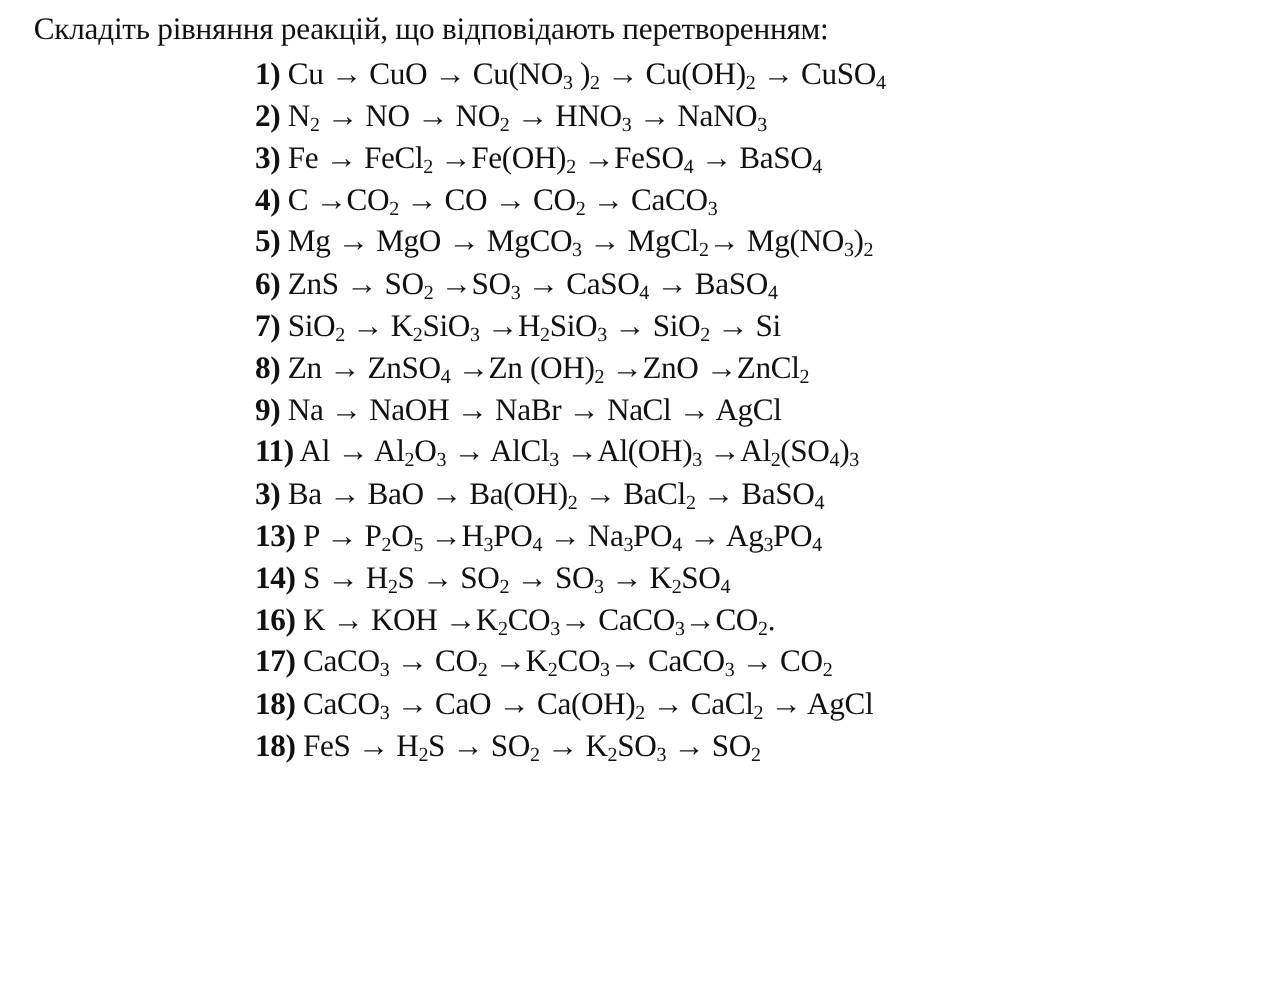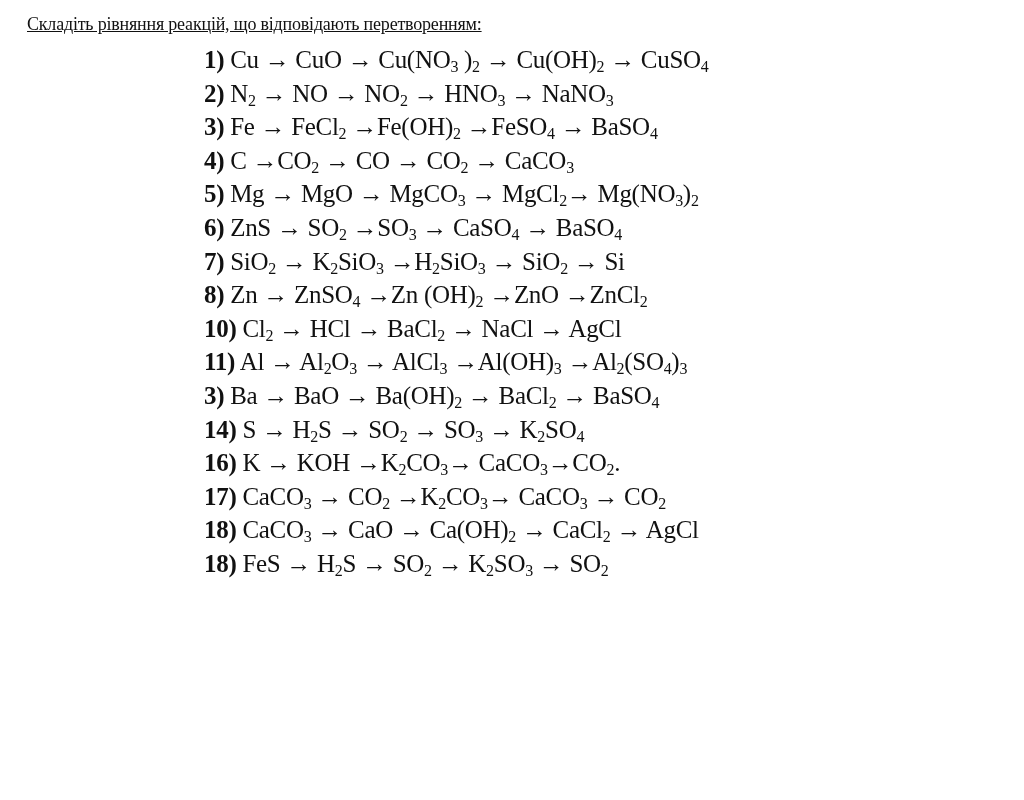--- a/index.html
+++ b/index.html
@@ -19,25 +19,24 @@
       position: absolute;
       left: 0;
       top: 0;
       width: 1024px;
       height: 800px;
     }
     .heading {
       position: absolute;
       left: 27px;
       top: 9px;
-      font-size: 18px;
+      font-size: 25px;
       line-height: 30px;
       white-space: nowrap;
       letter-spacing: -0.2px;
-      text-decoration: underline;
     }
     .list {
       position: absolute;
       left: 204px;
       top: 43px;
       margin: 0;
       padding: 0;
       list-style: none;
     }
     .item {
@@ -65,22 +64,23 @@
 
   <ol class="list">
     <li class="item"><span class="num">1)</span> <span class="chain">Cu → CuO → Cu(NO<sub>3</sub> )<sub>2</sub> → Cu(OH)<sub>2</sub> → CuSO<sub>4</sub></span></li>
     <li class="item"><span class="num">2)</span> <span class="chain">N<sub>2</sub> → NO → NO<sub>2</sub> → HNO<sub>3</sub> → NaNO<sub>3</sub></span></li>
     <li class="item"><span class="num">3)</span> <span class="chain">Fe → FeCl<sub>2</sub> →Fe(OH)<sub>2</sub> →FeSO<sub>4</sub> → BaSO<sub>4</sub></span></li>
     <li class="item"><span class="num">4)</span> <span class="chain">C →CO<sub>2</sub> → CO → CO<sub>2</sub> → CaCO<sub>3</sub></span></li>
     <li class="item"><span class="num">5)</span> <span class="chain">Mg → MgO → MgCO<sub>3</sub> → MgCl<sub>2</sub>→ Mg(NO<sub>3</sub>)<sub>2</sub></span></li>
     <li class="item"><span class="num">6)</span> <span class="chain">ZnS → SO<sub>2</sub> →SO<sub>3</sub> → CaSO<sub>4</sub> → BaSO<sub>4</sub></span></li>
     <li class="item"><span class="num">7)</span> <span class="chain">SiO<sub>2</sub> → K<sub>2</sub>SiO<sub>3</sub> →H<sub>2</sub>SiO<sub>3</sub> → SiO<sub>2</sub> → Si</span></li>
     <li class="item"><span class="num">8)</span> <span class="chain">Zn → ZnSO<sub>4</sub> →Zn (OH)<sub>2</sub> →ZnO →ZnCl<sub>2</sub></span></li>
-    <li class="item"><span class="num">10)</span> <span class="chain">Cl<sub>2</sub> → HCl → BaCl<sub>2</sub> → NaCl → AgCl</span></li>
+    <li class="item"><span class="num">9)</span> <span class="chain">Na → NaOH → NaBr → NaCl → AgCl</span></li>
     <li class="item"><span class="num">11)</span> <span class="chain">Al → Al<sub>2</sub>O<sub>3</sub> → AlCl<sub>3</sub> →Al(OH)<sub>3</sub> →Al<sub>2</sub>(SO<sub>4</sub>)<sub>3</sub></span></li>
     <li class="item"><span class="num">3)</span> <span class="chain">Ba → BaO → Ba(OH)<sub>2</sub> → BaCl<sub>2</sub> → BaSO<sub>4</sub></span></li>
+    <li class="item"><span class="num">13)</span> <span class="chain">P → P<sub>2</sub>O<sub>5</sub> →H<sub>3</sub>PO<sub>4</sub> → Na<sub>3</sub>PO<sub>4</sub> → Ag<sub>3</sub>PO<sub>4</sub></span></li>
     <li class="item"><span class="num">14)</span> <span class="chain">S → H<sub>2</sub>S → SO<sub>2</sub> → SO<sub>3</sub> → K<sub>2</sub>SO<sub>4</sub></span></li>
     <li class="item"><span class="num">16)</span> <span class="chain">K → KOH →K<sub>2</sub>CO<sub>3</sub>→ CaCO<sub>3</sub>→CO<sub>2</sub>.</span></li>
     <li class="item"><span class="num">17)</span> <span class="chain">CaCO<sub>3</sub> → CO<sub>2</sub> →K<sub>2</sub>CO<sub>3</sub>→ CaCO<sub>3</sub> → CO<sub>2</sub></span></li>
     <li class="item"><span class="num">18)</span> <span class="chain">CaCO<sub>3</sub> → CaO → Ca(OH)<sub>2</sub> → CaCl<sub>2</sub> → AgCl</span></li>
     <li class="item"><span class="num">18)</span> <span class="chain">FeS → H<sub>2</sub>S → SO<sub>2</sub> → K<sub>2</sub>SO<sub>3</sub> → SO<sub>2</sub></span></li>
   </ol>
 </div>
 
 </body></html>

